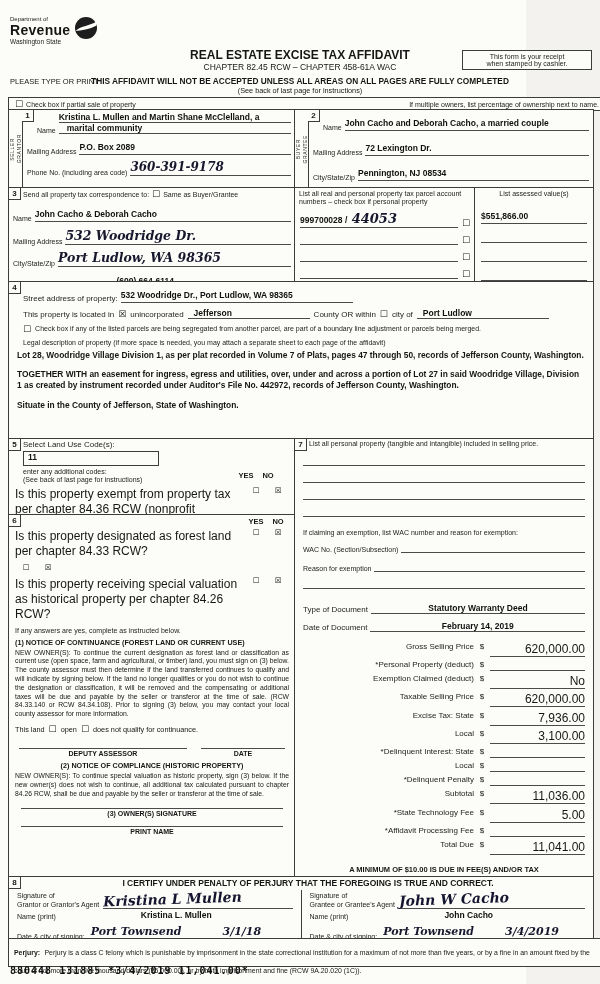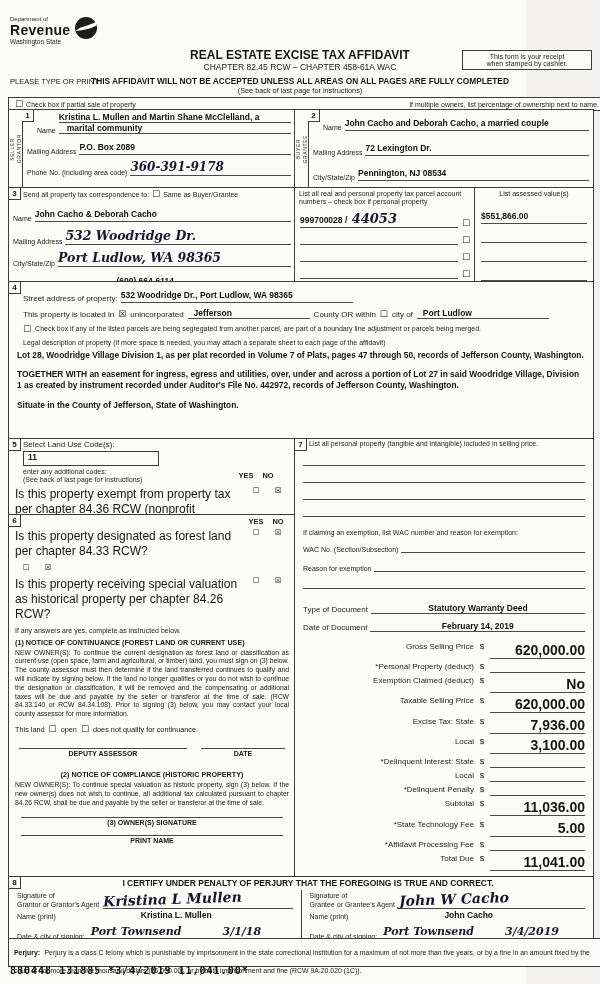--- a/index.html
+++ b/index.html
@@ -28,21 +28,21 @@
   .para{font-size:6.8px;line-height:1.3;text-align:justify;margin:2px 6px 0 6px}
   .ntitle{font-size:7.2px;font-weight:bold;margin:4px 6px 0 6px}
   .sigline{margin:9px 12px 0 12px;border-top:1px solid #4a4a4a;text-align:center;font-size:7px;font-weight:bold;padding-top:1px}
   .sl2{display:flex;gap:14px;margin:14px 10px 0 10px}
   .sl2 .sl{flex:2;border-top:1px solid #4a4a4a;text-align:center;font-size:7px;font-weight:bold;padding-top:1px}
   .sl2 .sl.short{flex:1}
   .blank{height:12px;border-bottom:1px solid #4a4a4a;margin:4px 8px 0 8px}
   .mrow{display:flex;align-items:flex-start;justify-content:flex-end;margin:3.2px 8px 0 0;font-size:8px}
   .mrow .mlab{text-align:right;color:#1d1d1d}
   .mrow .dollar{width:16px;text-align:center;flex:none}
-  .mrow .mval{width:95px;border-bottom:1px solid #4a4a4a;text-align:right;font-weight:bold;font-size:14px;flex:none;min-height:10px}
+  .mrow .mval{width:95px;border-bottom:1px solid #4a4a4a;text-align:right;font-weight:normal;font-size:12px;flex:none;min-height:10px}
   .codebox{border:1px solid #3c3c3c;width:130px;height:13px;margin:2px 0 0 14px;font-size:8.5px;font-weight:bold;padding-left:4px}
   .stamp{font-family:"DejaVu Sans Mono",monospace;font-size:10px;font-weight:bold;letter-spacing:1px;color:#111}
 </style>
 </head>
 <body>
 
 <div class="page">
 
   <div class="abs" style="left:10px;top:16px;width:120px">
     <div style="display:flex;align-items:flex-start;gap:4px">
@@ -259,21 +259,21 @@
       <span>This land</span>
       <span class="cb">☐</span>
       <span>open</span>
       <span class="cb">☐</span>
       <span>does not qualify for continuance.</span>
     </div>
     <div class="sl2">
       <div class="sl"><span>DEPUTY ASSESSOR</span></div>
       <div class="sl short"><span>DATE</span></div>
     </div>
-    <div class="ntitle c" style="margin-top:13px">(2) NOTICE OF COMPLIANCE (HISTORIC PROPERTY)</div>
+    <div class="ntitle c" style="margin-top:4px">(2) NOTICE OF COMPLIANCE (HISTORIC PROPERTY)</div>
     <div class="para">NEW OWNER(S): To continue special valuation as historic property, sign (3) below. If the new owner(s) does not wish to continue, all additional tax calculated pursuant to chapter 84.26 RCW, shall be due and payable by the seller or transferor at the time of sale.</div>
     <div class="sigline"><span>(3) OWNER(S) SIGNATURE</span></div>
     <div class="sigline"><span>PRINT NAME</span></div>
   </div>
 
   <div class="box" style="left:294px;top:438px;width:298px;height:438px">
     <div class="numbadge">7</div>
     <div class="lbl" style="margin:1px 6px 0 14px;line-height:1.25">List all personal property (tangible and intangible) included in selling price.</div>
     <div class="blank"></div>
     <div class="blank"></div>

